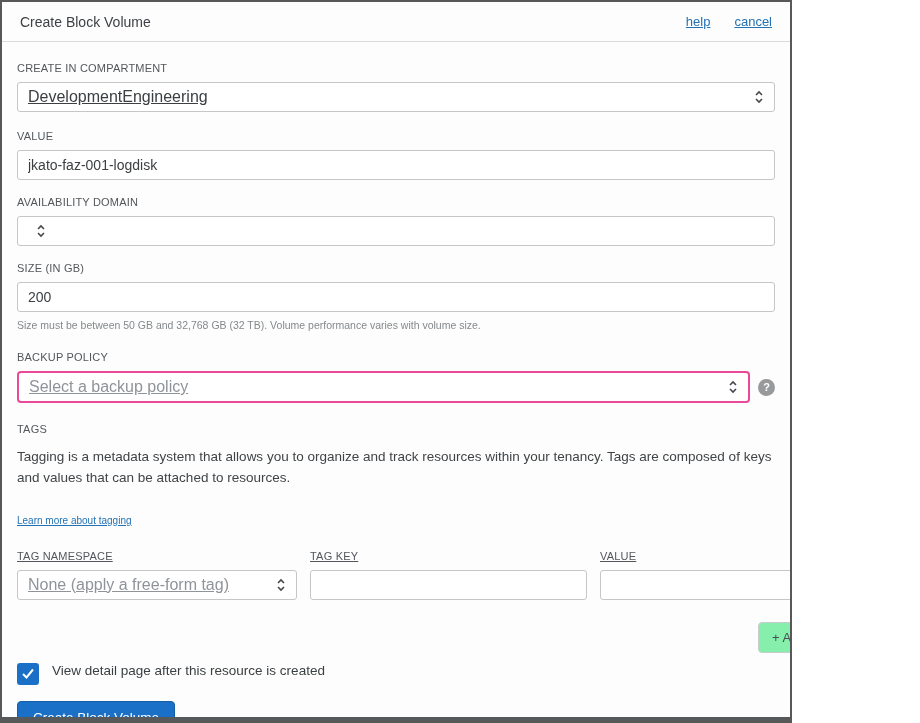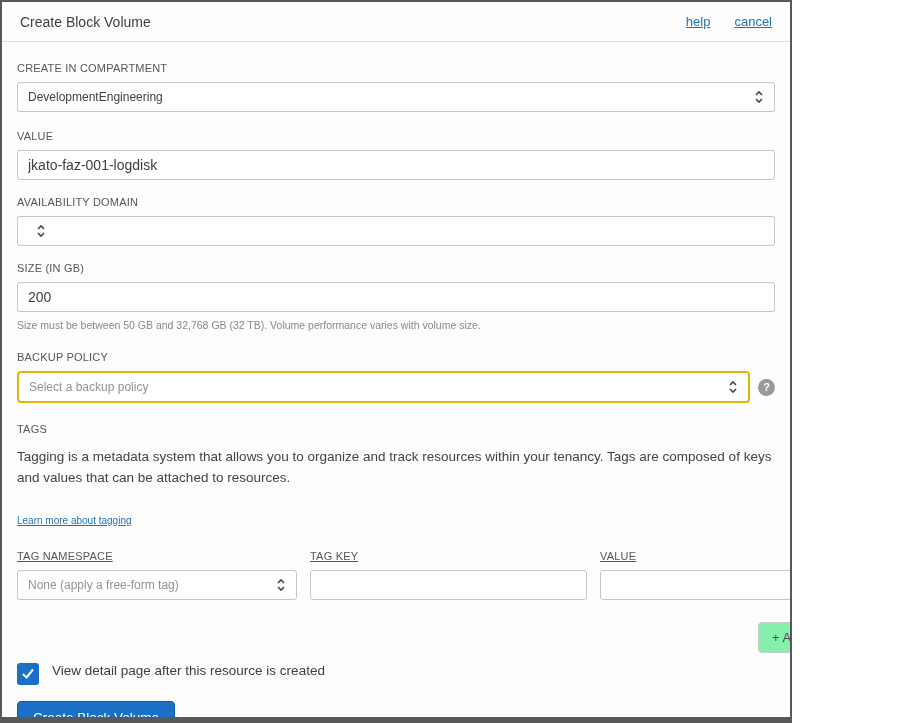--- a/index.html
+++ b/index.html
@@ -62,32 +62,32 @@
     color: #3c4043;
     padding: 0 10px;
     outline: none;
   }
   .select {
     display: flex;
     align-items: center;
     cursor: pointer;
     user-select: none;
   }
-  .select .value { flex: 1; font-size: 12px; color: #3c4043; }
+  .select .value { flex: 1; font-size: 16px; color: #3c4043; text-decoration: underline; }
   .select .value.placeholder { color: #8f9499; }
   .chevron { flex: 0 0 auto; margin-left: 8px; display: flex; }
   .helper {
     margin-top: 7px;
     font-size: 10.5px;
     color: #85898c;
   }
   
   .backup-row { display: flex; align-items: center; margin-top: 8px; }
   .select.focused {
-    border: 2px solid #eab308;
+    border: 2px solid #ec4899;
     height: 32px;
     border-radius: 4px;
   }
   .backup-row .select { flex: 1; }
   .q-icon {
     flex: 0 0 auto;
     width: 17px; height: 17px;
     margin-left: 8px;
     border-radius: 50%;
     background: #97999b;

